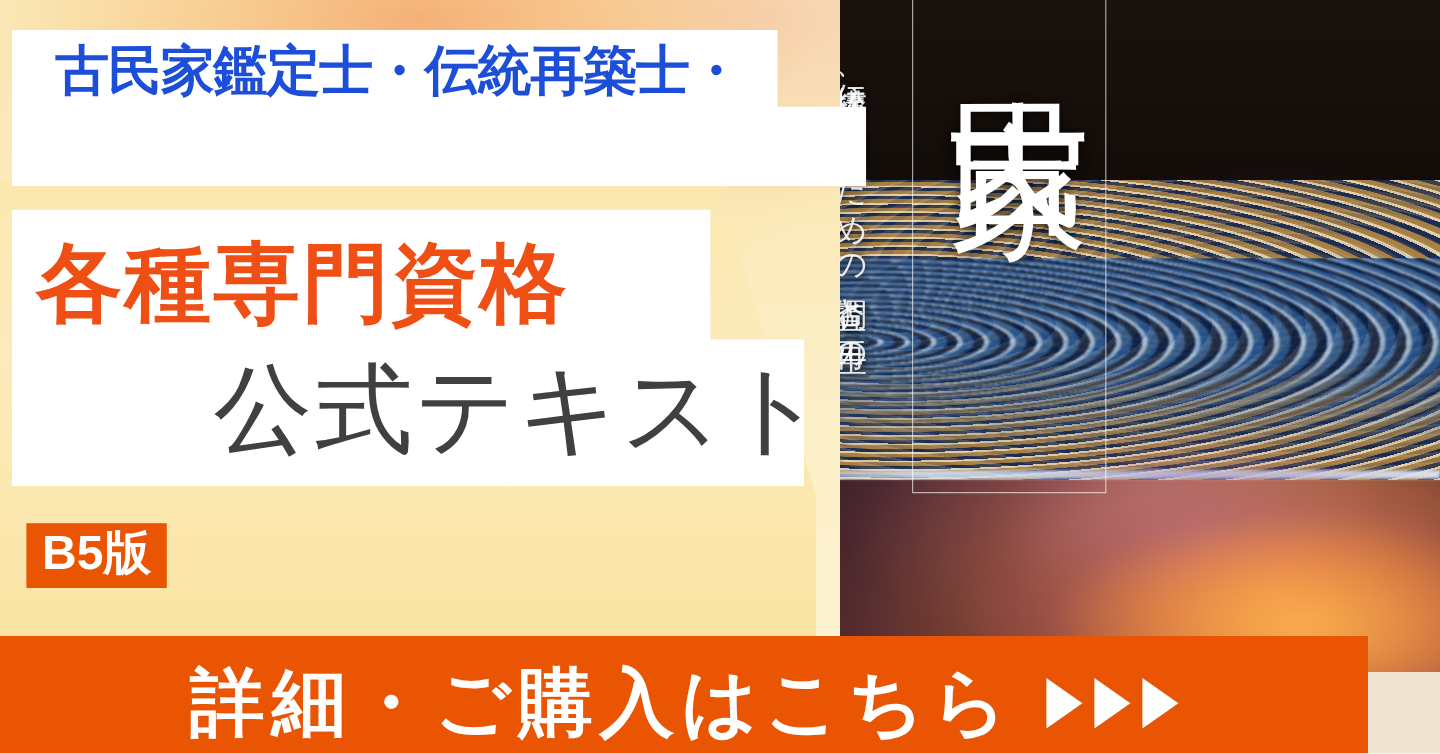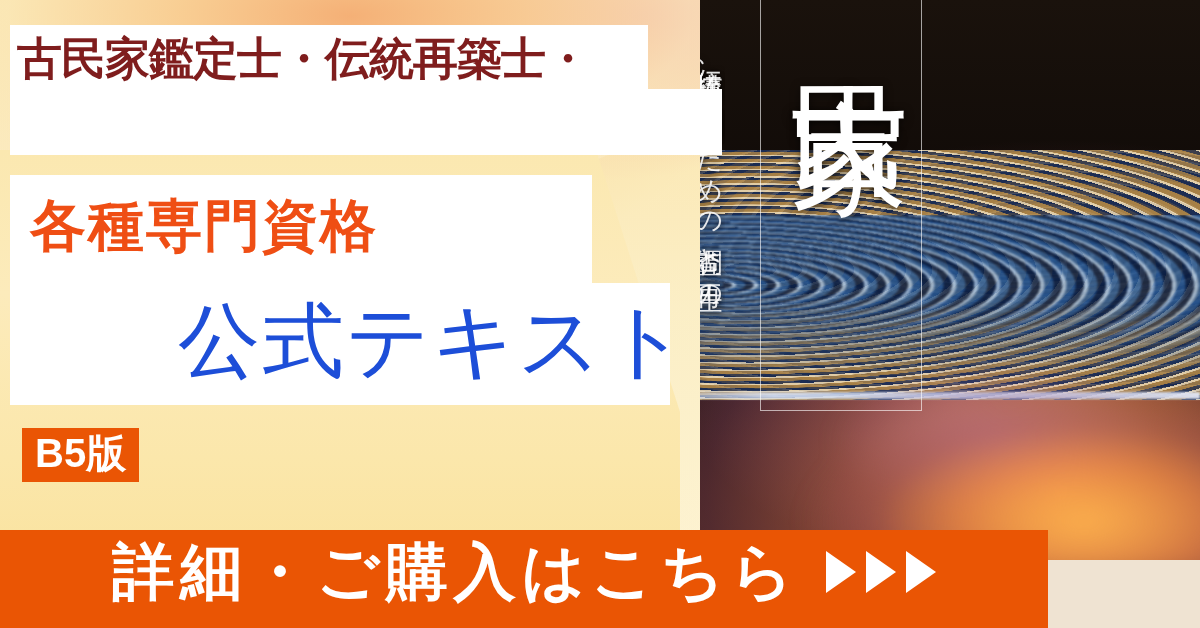--- a/index.html
+++ b/index.html
@@ -154,70 +154,70 @@
   }
 
   
   .head-box{
     position:absolute;left:10px;top:25px;width:712px;height:130px;
     background:#fff;
     -webkit-clip-path:polygon(0 0, 638px 0, 638px 64px, 712px 64px, 712px 130px, 0 130px);
             clip-path:polygon(0 0, 638px 0, 638px 64px, 712px 64px, 712px 130px, 0 130px);
   }
   .head-line{
-    position:absolute;left:7px;
-    color:#7f1d1d;
+    position:absolute;left:36px;
+    color:#1d4ed8;
     font-size:45px;font-weight:700;letter-spacing:-1px;
     white-space:nowrap;
     font-family:Liberation Sans, sans-serif;
   }
   .head-line.l1{top:4px;}
   .head-line.l2{top:63px;}
 
   
   .title-box{
     position:absolute;left:10px;top:175px;width:660px;height:230px;
     background:#fff;
     -webkit-clip-path:polygon(0 0, 582px 0, 582px 108px, 660px 108px, 660px 230px, 0 230px);
             clip-path:polygon(0 0, 582px 0, 582px 108px, 660px 108px, 660px 230px, 0 230px);
   }
   .title-l1{
     position:absolute;left:20px;top:14px;
-    color:#ef4e14;font-size:56px;font-weight:700;letter-spacing:2px;white-space:nowrap;text-align:center;
+    color:#ef4e14;font-size:72px;font-weight:700;letter-spacing:2px;white-space:nowrap;text-align:center;
   }
   .title-l2{
     position:absolute;left:168px;top:112px;
-    color:#1d4ed8;font-size:82px;font-weight:400;letter-spacing:2px;white-space:nowrap;
+    color:#404040;font-size:82px;font-weight:400;letter-spacing:2px;white-space:nowrap;
   }
 
   
   .price-row{
     position:absolute;left:22px;top:428px;height:62px;
-    display:flex;align-items:flex-start;
+    display:flex;align-items:flex-end;
   }
   .badge{
     background:#ea5504;color:#fff;
     font-size:40px;font-weight:700;
     padding:4px 13px 7px 13px;
     line-height:1.08;
     letter-spacing:0px;
     white-space:nowrap;
   }
   .price-text{
     margin-left:18px;
     color:#ef5b16;
     font-size:49px;font-weight:400;letter-spacing:-1px;
     white-space:nowrap;
   }
 
   
   .cta{
-    position:absolute;left:0;top:530px;width:1048px;height:98px;
+    position:absolute;left:0;top:530px;width:1140px;height:98px;
     background:#ea5504;
-    display:flex;align-items:flex-start;justify-content:center;
+    display:flex;align-items:flex-end;justify-content:center;
   }
   .cta-text{
     color:#fff;font-size:62px;font-weight:700;
     letter-spacing:6px;white-space:nowrap;
     display:flex;align-items:center;
   }
   .arrows{display:inline-flex;gap:10px;margin-left:26px;align-items:center;}
   .arrows i{
     width:0;height:0;display:block;
     border-left:30px solid #fff;

